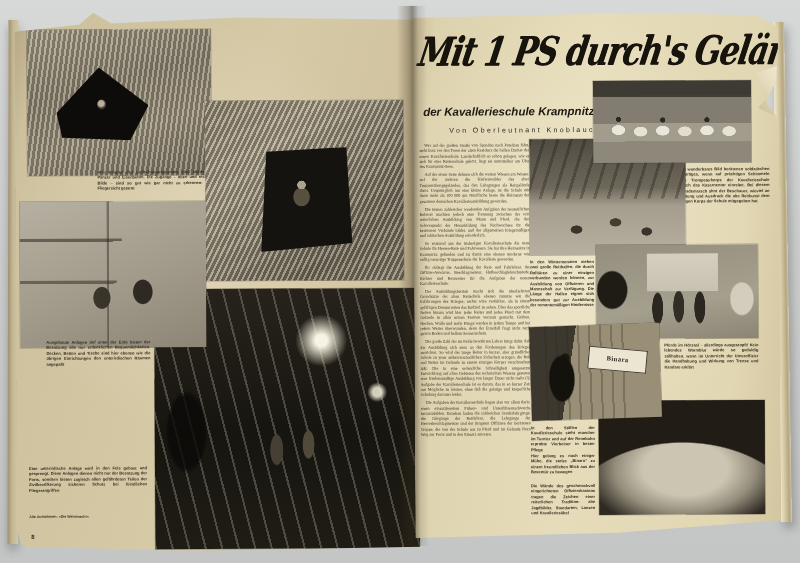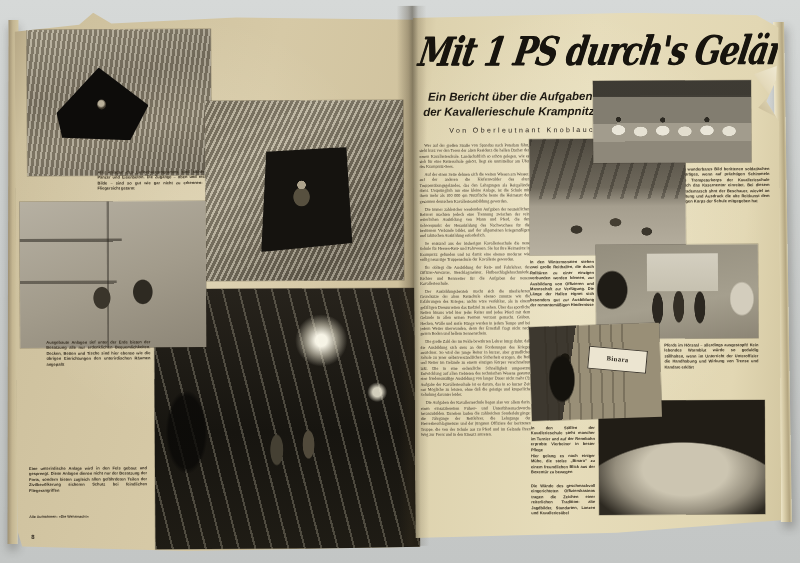--- a/index.html
+++ b/index.html
@@ -169,21 +169,20 @@
 
     <div class="cap" style="left:12px;top:456px;width:118px;">Eine unterirdische Anlage wird in den Fels gebaut und gesprengt. Diese Anlagen dienen nicht nur der Besatzung der Forts, sondern bieten zugleich allen gefährdeten Teilen der Zivilbevölkerung sicheren Schutz bei feindlichen Fliegerangriffen</div>
     <div class="credit" style="left:12px;top:505px;width:118px;">Alle Aufnahmen: »Die Wehrmacht«</div>
     <div class="pagenum" style="left:14px;top:524px;">8</div>
   </div>
 
   <div class="page right-page">
     <div class="fold-corner"></div>
 
     <div class="title" style="left:10px;top:18px;">Mit 1 PS durch's Gelände</div>
-    <div class="subtitle" style="left:15px;top:76px;">Ein Bericht über die Aufgaben</div>
     <div class="subtitle" style="left:10px;top:91px;">der Kavallerieschule Krampnitz</div>
     <div class="byline" style="left:36px;top:113px;">Von Oberleutnant Knoblauch</div>
 
     <div class="bodycol" style="left:6px;top:129px;width:110px;height:372px;">
       <p>Wer auf der großen Straße von Spandau nach Potsdam fährt, sieht kurz vor den Toren der alten Residenz die hellen Dächer der neuen Kavallerieschule. Landschaftlich so schön gelegen, wie es sich für eine Reiterschule gehört, liegt sie unmittelbar am Ufer des Krampnitz-Sees.</p>
       <p>Auf der einen Seite dehnen sich die weiten Wiesen am Wasser, auf der anderen die Kiefernwälder des alten Truppenübungsgeländes, das den Lehrgängen als Reitgelände dient. Ursprünglich nur eine kleine Anlage, ist die Schule mit ihren mehr als 100 000 qm Nutzfläche heute die Heimstatt der gesamten deutschen Kavallerieausbildung geworden.</p>
       <p>Die immer zahlreicher werdenden Aufgaben der neuzeitlichen Reiterei machten jedoch eine Trennung zwischen der rein reiterlichen Ausbildung von Mann und Pferd, die den Schwerpunkt der Heranbildung des Nachwuchses für die berittenen Verbände bildet, und der allgemeinen kriegsmäßigen und taktischen Ausbildung erforderlich.</p>
       <p>So entstand aus der bisherigen Kavallerieschule die neue Schule für Heeres-Reit- und Fahrwesen. Sie hat ihre Heimstätte in Krampnitz gefunden und ist damit eine ebenso moderne wie völlig neuartige Truppenschule der Kavallerie geworden.</p>
       <p>Ihr obliegt die Ausbildung der Reit- und Fahrlehrer, der Offizier-Anwärter, Beschlagmeister, Hufbeschlaglehrschmiede, Richter und Rennreiter für die Aufgaben der neuen Kavallerieschule.</p>
       <p>Der Ausbildungsbetrieb macht sich die überlieferten Grundsätze der alten Reitschule ebenso zunutze wie die Erfahrungen des Krieges; nichts wäre verfehlter, als in einem gefälligen Dressurreiten das Endziel zu sehen. Über das sportliche Reiten hinaus wird hier jeder Reiter und jedes Pferd mit dem Gelände in allen seinen Formen vertraut gemacht. Gräben, Hecken, Wälle und steile Hänge werden in jedem Tempo und bei jedem Wetter überwunden, denn der Ernstfall fragt nicht nach gutem Boden und hellem Sonnenschein.</p>

